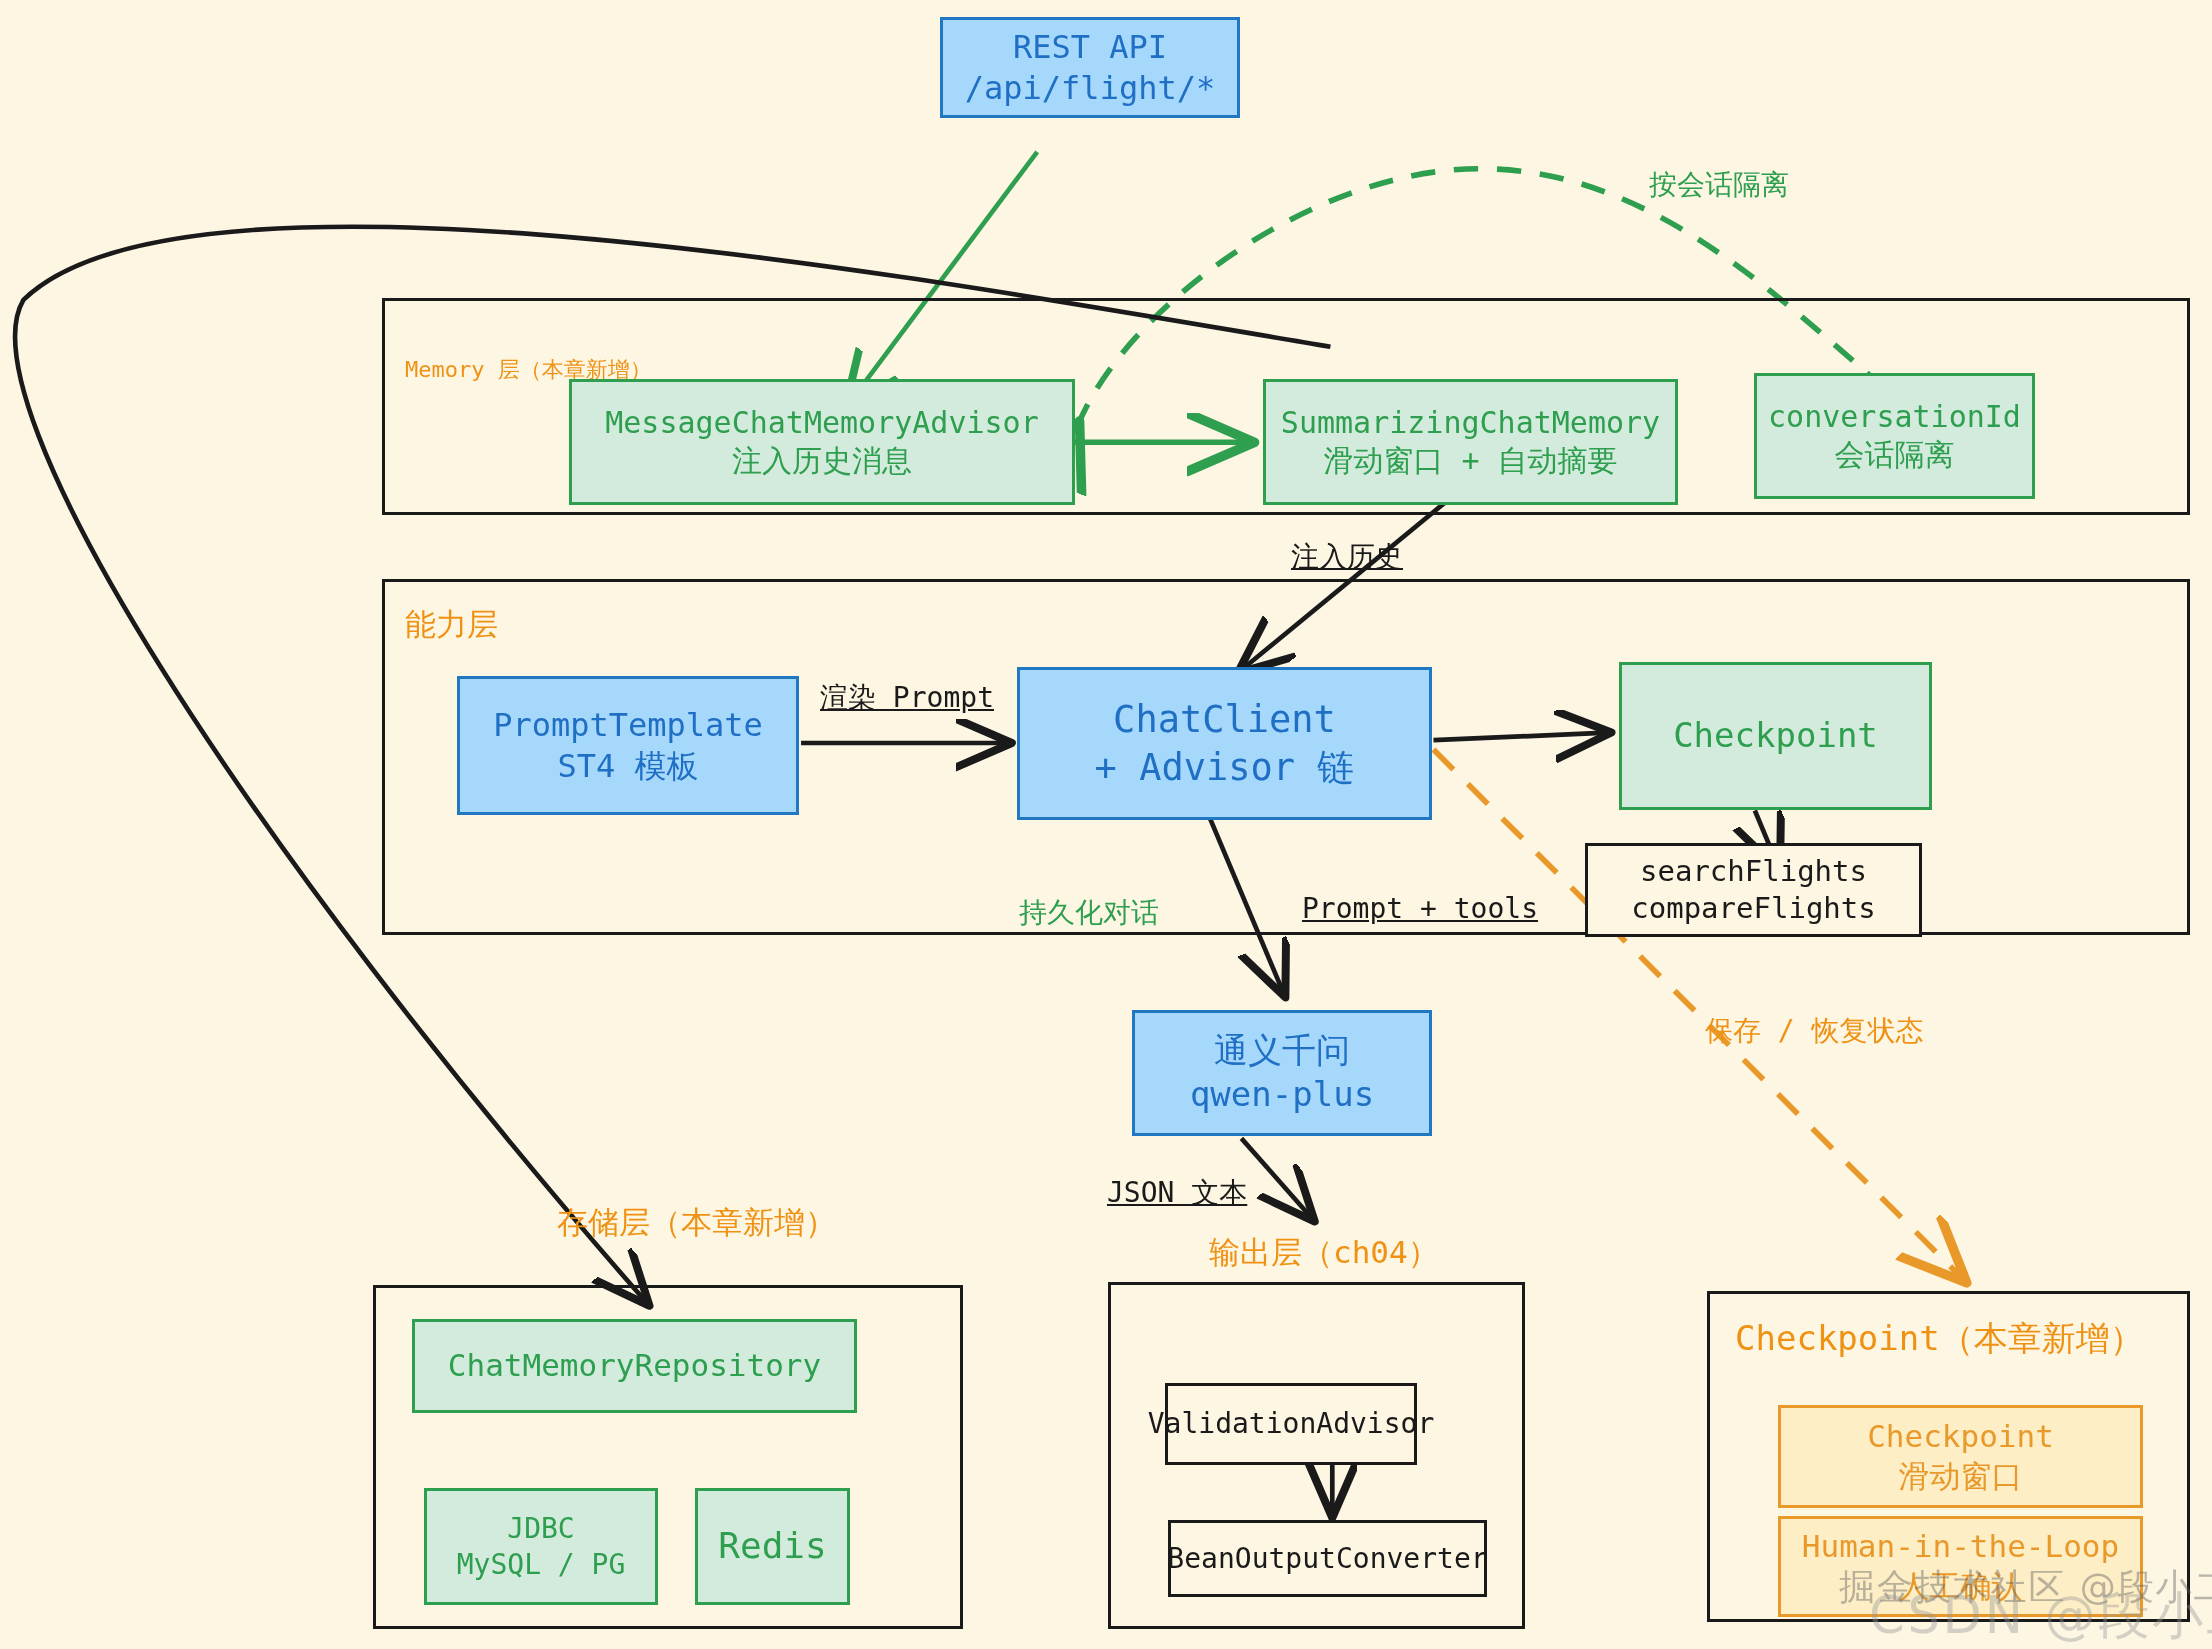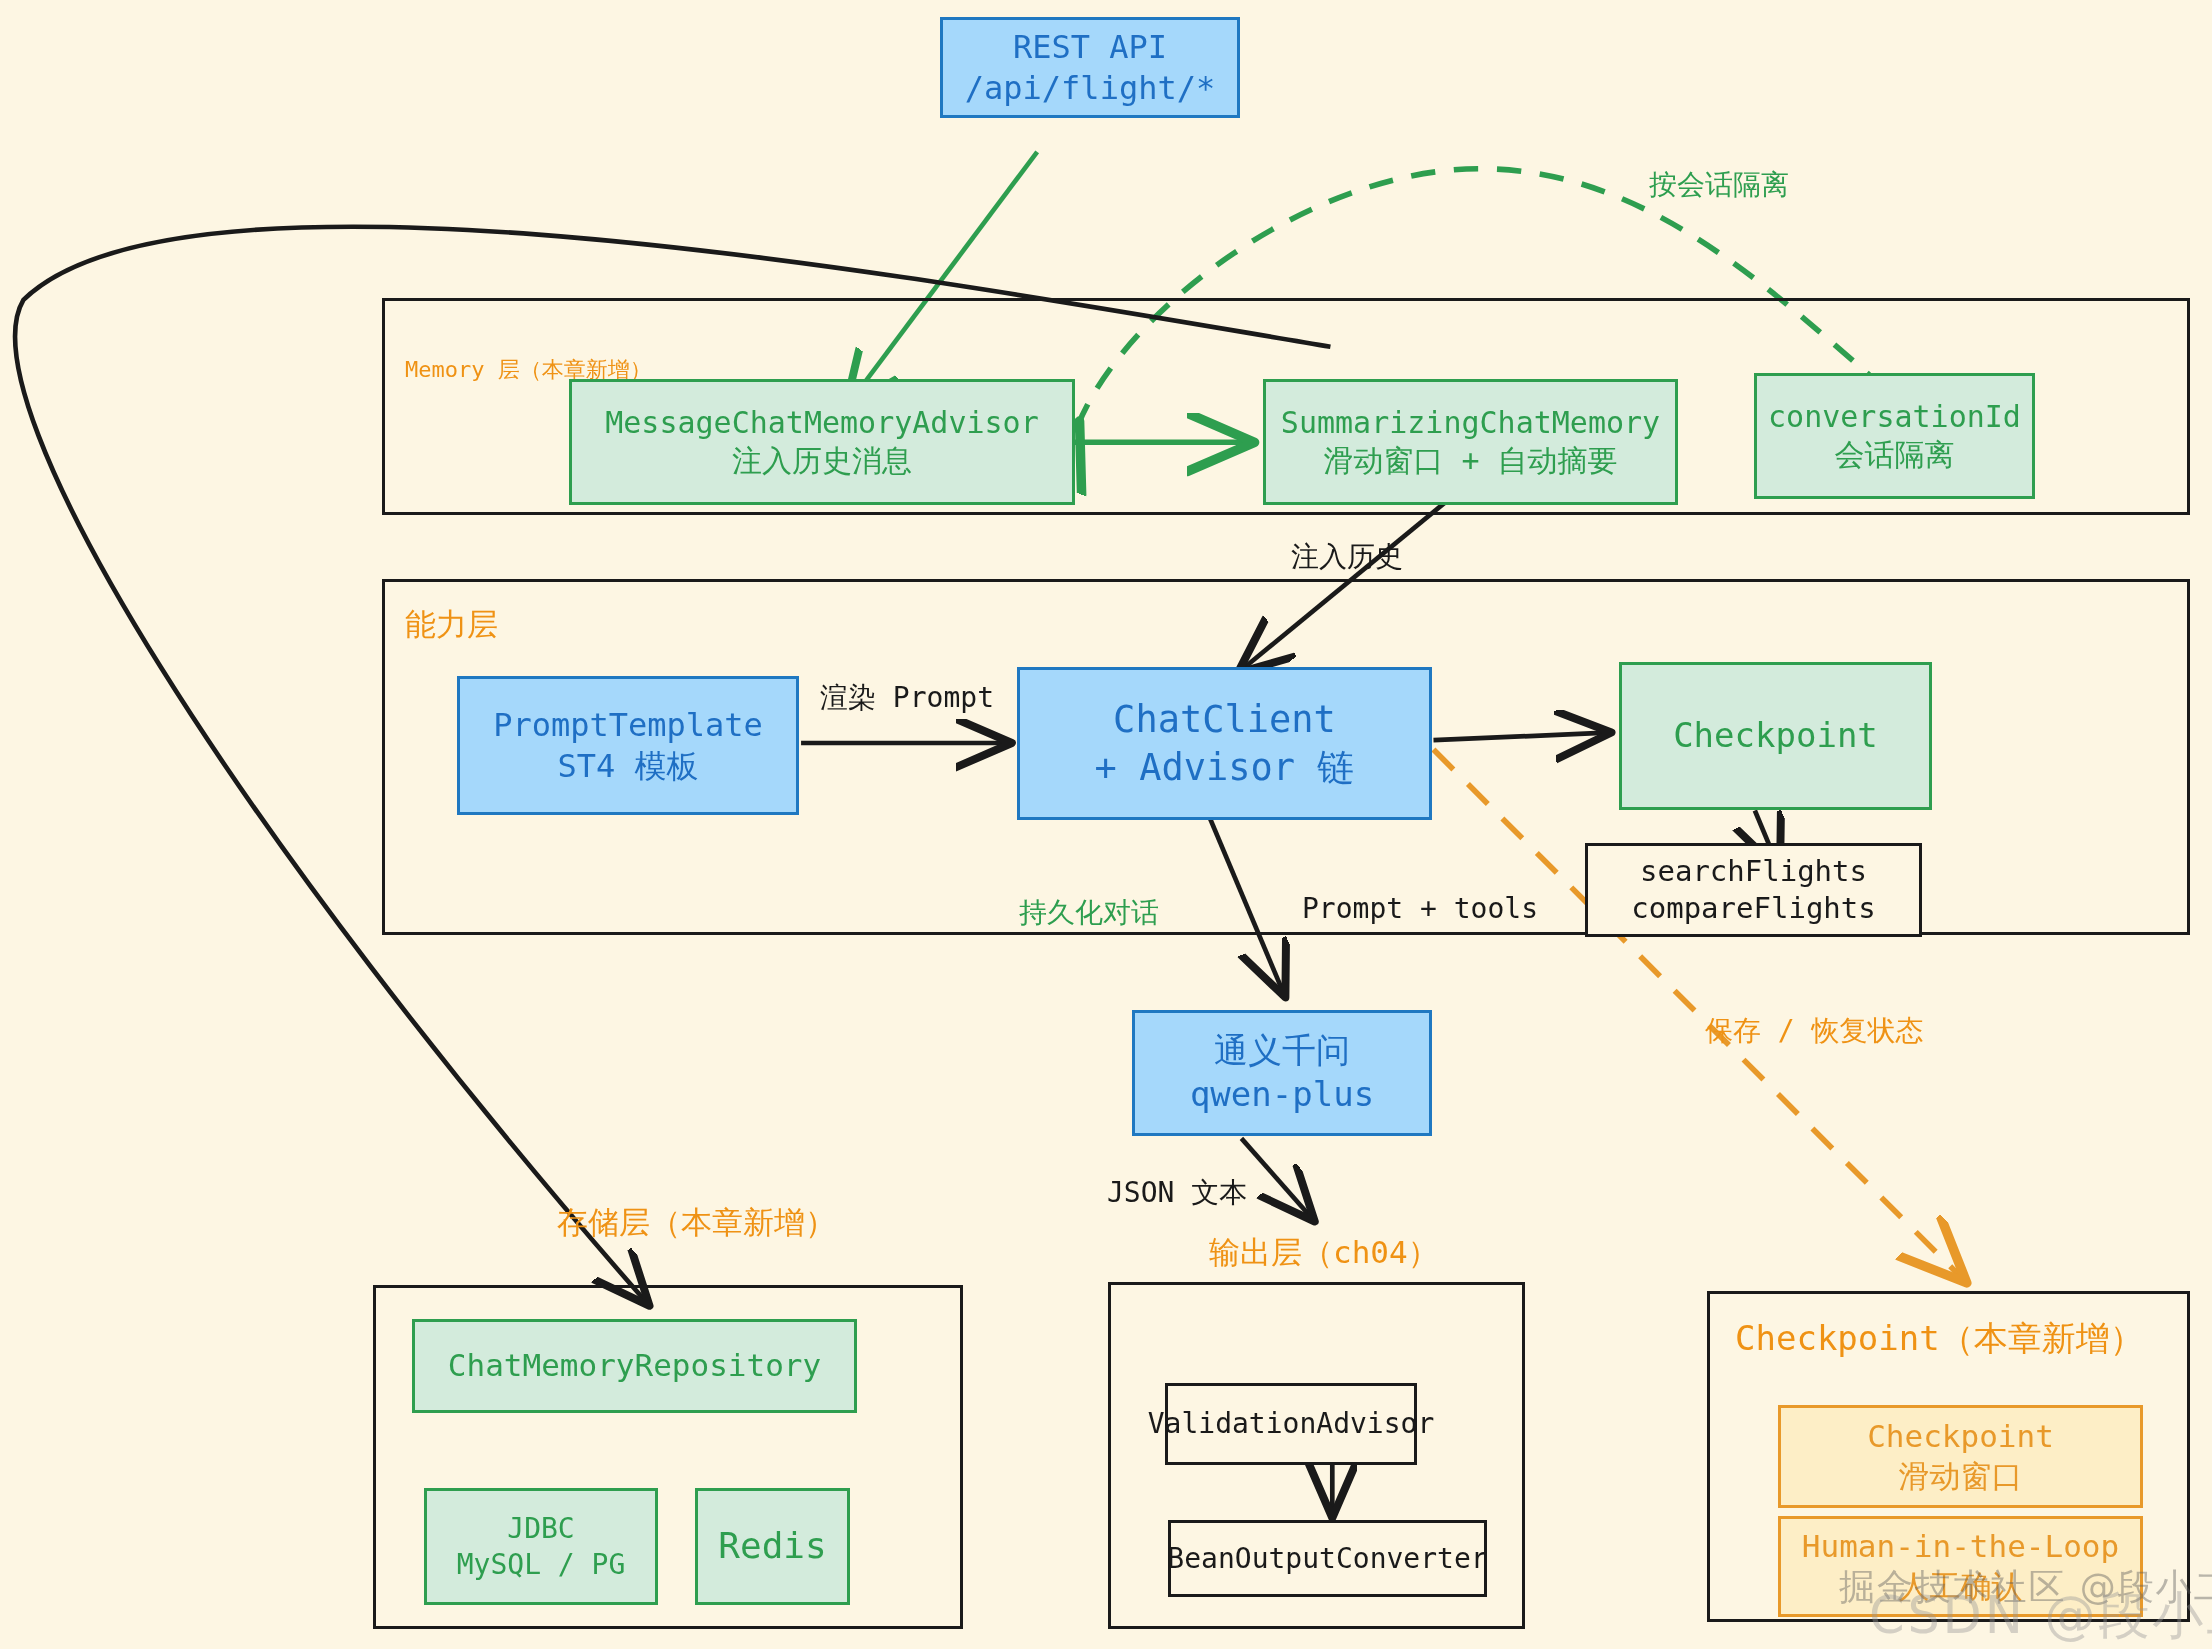--- a/index.html
+++ b/index.html
@@ -70,21 +70,21 @@
   .container-title{
     position:absolute;
     color:#ef9214;
     white-space:nowrap;
   }
   .edge-label{
     position:absolute;
     white-space:nowrap;
     line-height:1;
   }
-  .lbl-black{color:#1a1a1a;}
+  .lbl-black{color:#1a1a1a;text-decoration:underline;}
   .lbl-green{color:#2e9e4f;}
   .lbl-orange{color:#ef9214;}
 
   .watermark{
     position:absolute;
     white-space:nowrap;
     font-family:"DejaVu Sans","Liberation Sans",sans-serif;
     pointer-events:none;
   }
   .wm-a{color:rgba(90,90,90,.42); font-size:36px; letter-spacing:1.9px;}

